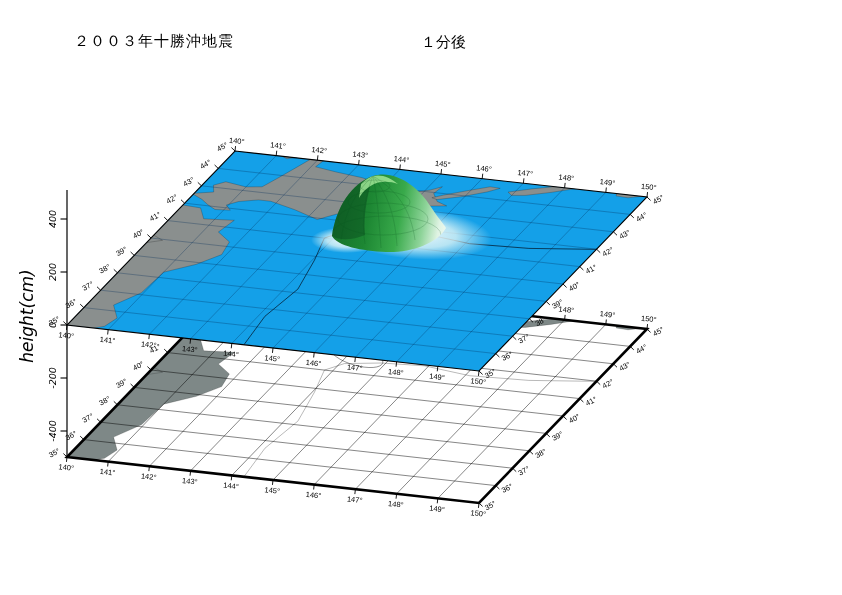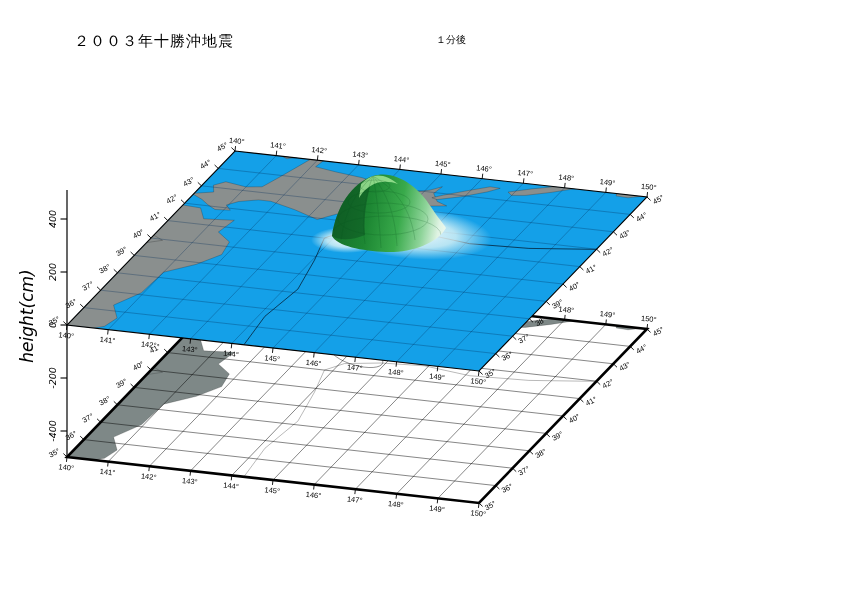--- a/index.html
+++ b/index.html
@@ -1,19 +1,19 @@
 <!DOCTYPE html>
 <html><head>
 <meta charset="utf-8">
 <style>
   html,body{margin:0;padding:0;background:#fff;}
   .stage{position:relative;width:842px;height:595px;background:#fff;overflow:hidden;
          font-family:"Liberation Sans",sans-serif;text-align:center;}
   .title{position:absolute;left:74px;top:32px;font-size:15px;color:#000;letter-spacing:1px;}
-  .time{position:absolute;left:436px;top:33px;font-size:10px;color:#000;}
+  .time{position:absolute;left:421px;top:33px;font-size:15px;color:#000;}
   svg{position:absolute;left:0;top:0;}
   svg text{font-family:"Liberation Sans",sans-serif;fill:#000;}
   svg text.it{font-style:italic;font-family:"DejaVu Sans",sans-serif;}
 </style>
 </head>
 <body>
 
 <div class="stage">
   <div class="title">２００３年十勝沖地震</div>
   <div class="time">１分後</div>

